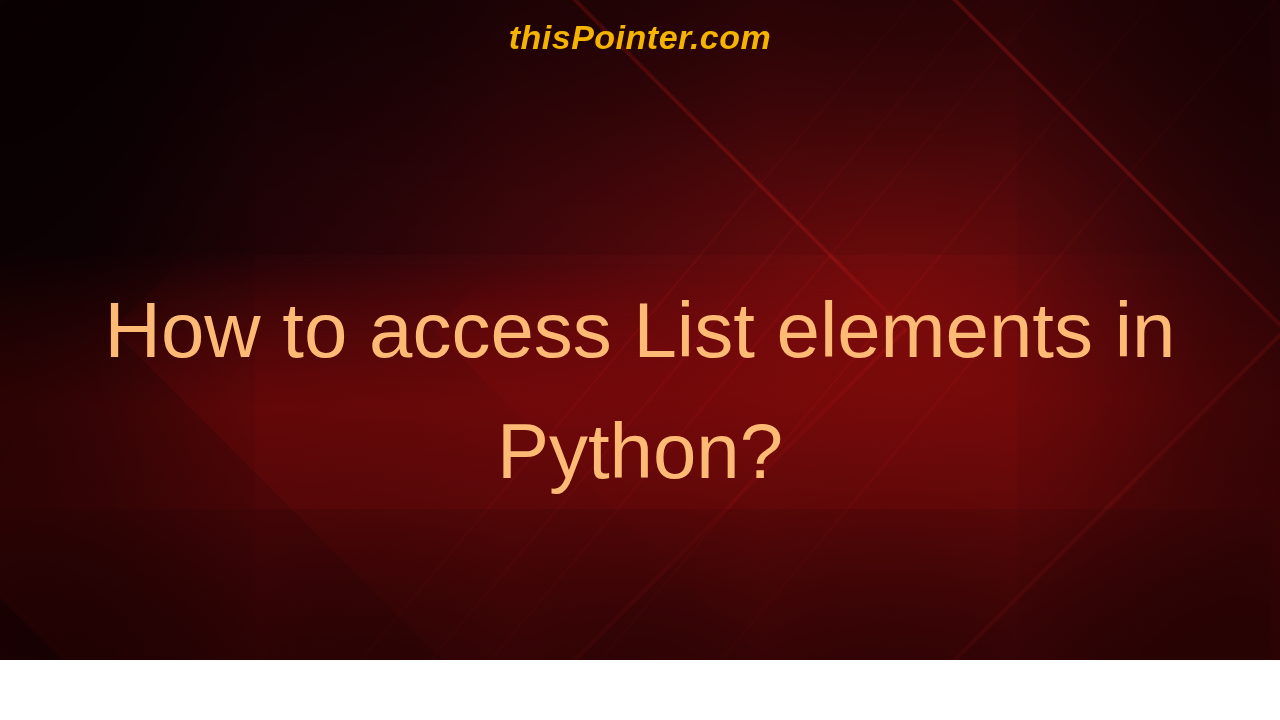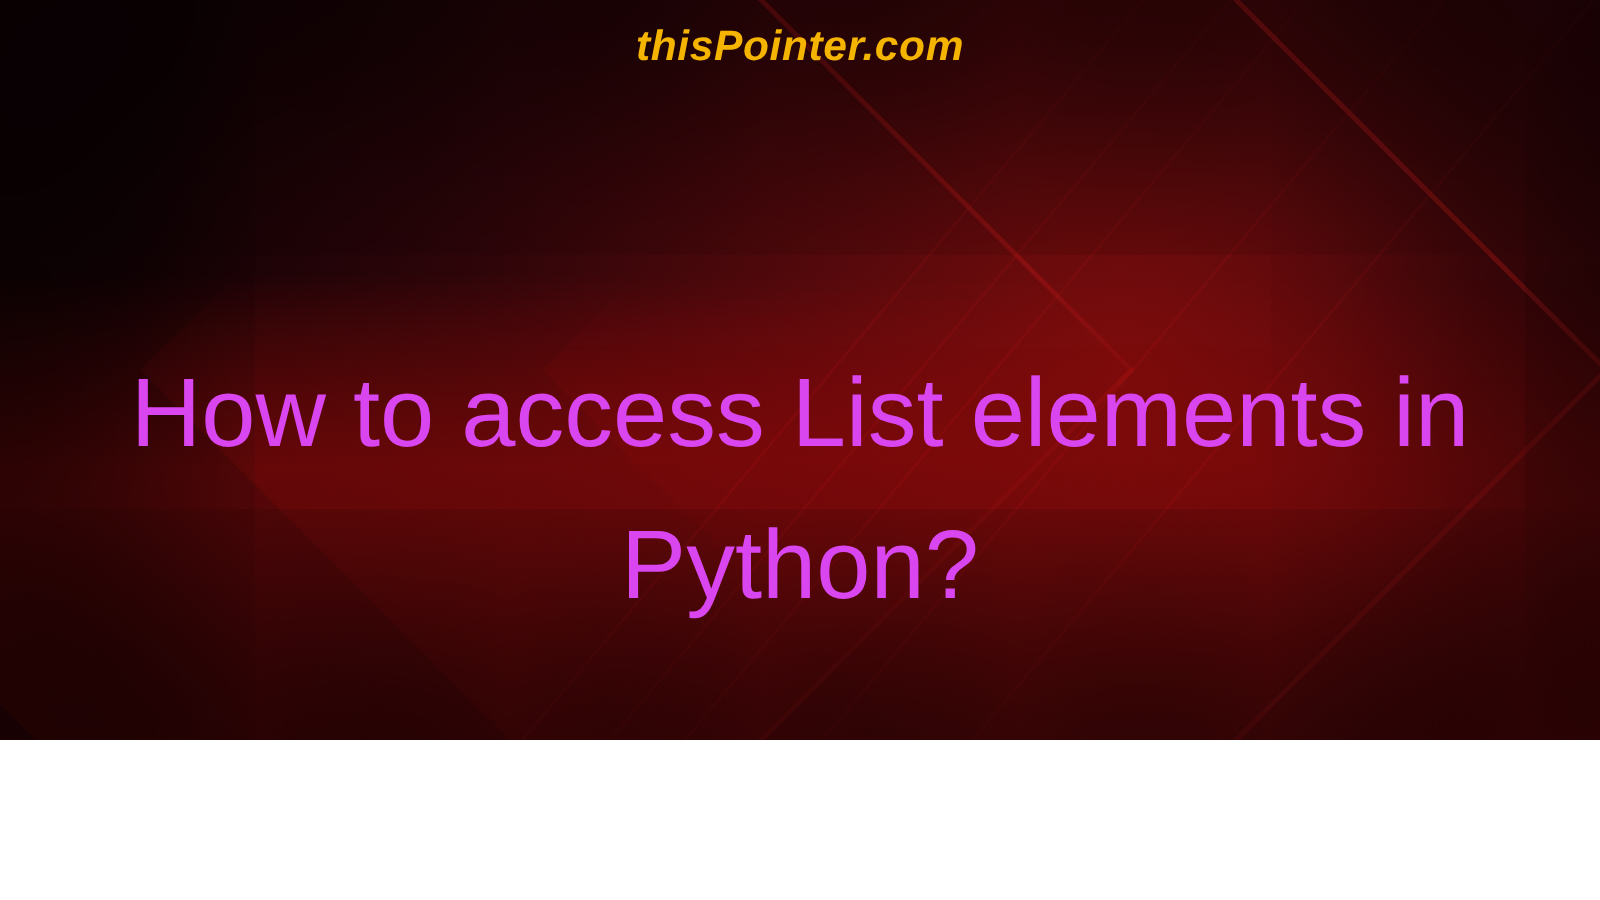--- a/index.html
+++ b/index.html
@@ -1,19 +1,19 @@
 <!DOCTYPE html>
 <html><head>
 <meta charset="utf-8">
 <style>
   * { margin: 0; padding: 0; box-sizing: border-box; }
   html, body { width: 1280px; height: 720px; overflow: hidden; }
   .canvas {
     width: 1280px;
-    height: 592px;
+    height: 660px;
     position: relative;
     background: #1a0707;
     overflow: hidden;
   }
   
   .bg {
     position: absolute;
     inset: 0;
     background: radial-gradient(circle at 70% 50%, #7a0c0c 0%, #56090c 25%, #2e0509 55%, #140205 85%);
   }
@@ -67,21 +67,21 @@
   .title {
     position: absolute;
     top: 270px;
     left: 0; right: 0;
     padding: 0 60px;
     text-align: center;
     font-family: "Segoe UI", "Helvetica Neue", Arial, sans-serif;
     font-weight: 400;
     font-size: 78px;
     line-height: 1.55;
-    color: #d946ef;
+    color: #fdba74;
   }
 </style>
 </head>
 <body>
 
 <div class="canvas">
   <div class="bg"></div>
   <div class="chev c1"></div>
   <div class="chev c2"></div>
   <div class="chev c3"></div>

